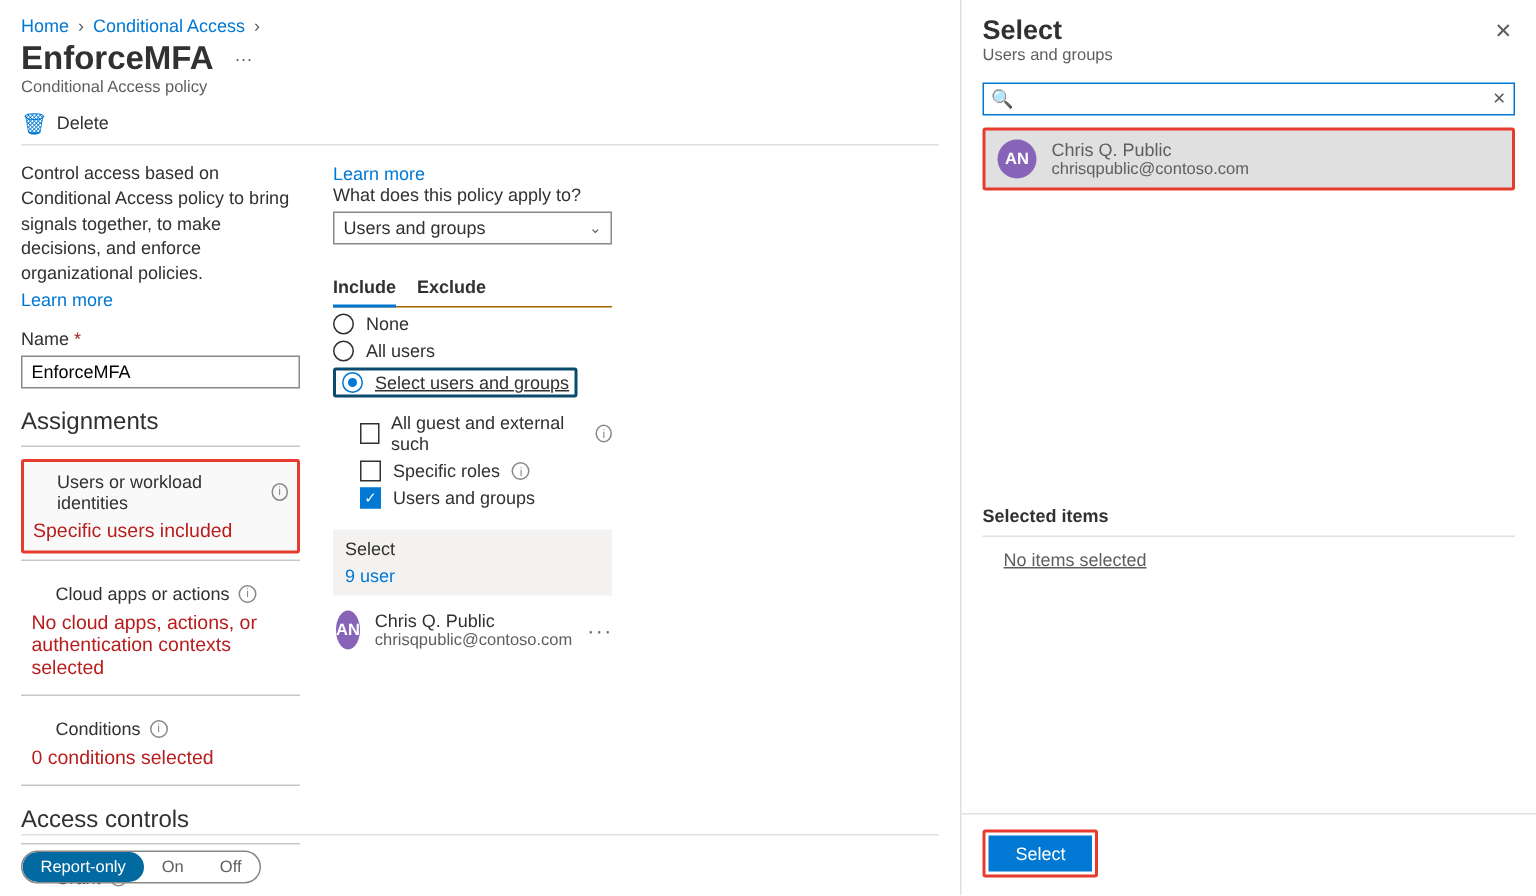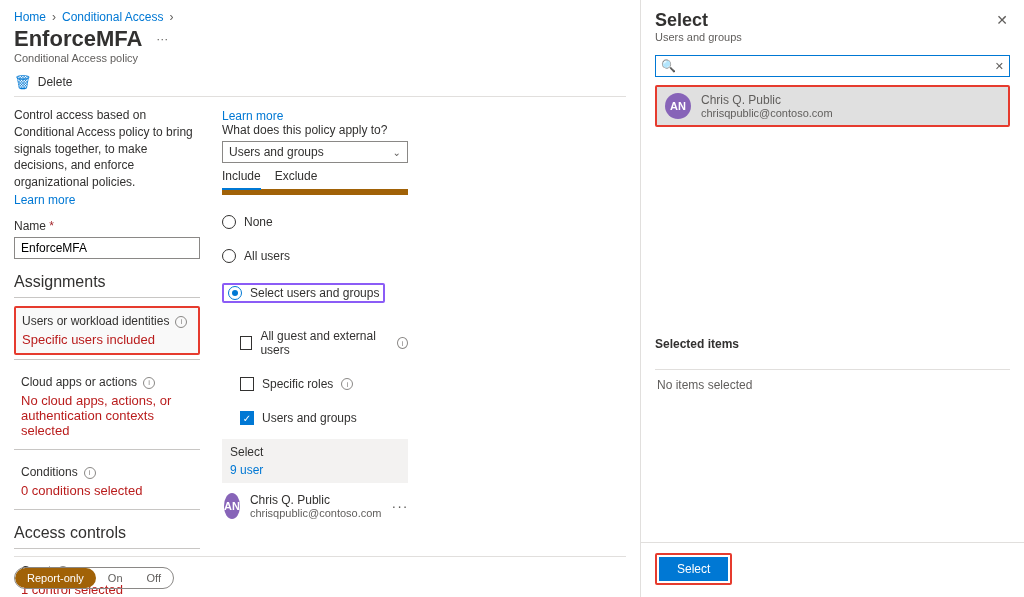--- a/index.html
+++ b/index.html
@@ -34,78 +34,78 @@
 
   .field-label { font-size: 12px; margin-top: 12px; margin-bottom: 4px; }
   .req { color: #a4262c; }
   .text-input { width: 100%; border: 1px solid #8a8886; padding: 3px 6px; font-size: 12px; height: 22px; }
 
   .section-title { font-size: 16px; color: #323130; margin-top: 14px; margin-bottom: 6px; }
   .sec-divider { border: none; border-top: 1px solid #c8c6c4; margin: 4px 0 8px; }
 
   .assignment-row { border: 1px solid transparent; padding: 6px 6px; }
   .assignment-row.highlight { border: 2px solid #e63b2e; border-radius: 2px; background:#f9f9f9; }
-  .assignment-head { display: flex; align-items: flex-end; gap: 6px; font-size: 12px; color: #323130; }
+  .assignment-head { display: flex; align-items: center; gap: 6px; font-size: 12px; color: #323130; margin-left: 16px; }
   .info-icon { display:inline-flex; align-items:center; justify-content:center; width:12px; height:12px; border:1px solid #8a8886; border-radius:50%; font-size:8px; color:#8a8886; }
   .assignment-sub { color:#b91c1c; font-size:13px; margin-top:4px; }
 
   
   .apply-label { font-size:12px; margin-top:0; margin-bottom:4px; }
   .select-box { display:flex; align-items:center; justify-content:space-between; border:1px solid #8a8886; padding:3px 6px; height:22px; font-size:12px; cursor:pointer; }
   .chev { font-size:10px; color:#605e5c; }
 
-  .tabs { display:flex; gap:14px; margin-top:2px; border-bottom:6px solid #a16207; }
+  .tabs { display:flex; gap:14px; margin-top:17px; border-bottom:1px solid #a16207;font-weight:bold; }
   .tab { padding:4px 0 6px; font-size:12px; cursor:pointer; position:relative; }
   .tab.active::after { content:""; position:absolute; left:0; right:0; bottom:-1px; height:2px; background:#0078d4; }
 
-  .radio-row, .check-row { display:flex; align-items:center; gap:8px; margin-top:20px; font-size:12px; cursor:pointer; }
+  .radio-row, .check-row { display:flex; align-items:center; gap:8px; margin-top:4px; font-size:12px; cursor:pointer; }
   .radio { width:14px; height:14px; border:1px solid #323130; border-radius:50%; display:inline-flex; align-items:center; justify-content:center; }
   .radio.checked::after { content:""; width:6px; height:6px; border-radius:50%; background:#0078d4; }
   .radio.checked { border-color:#0078d4; }
   .checkbox { width:14px; height:14px; border:1px solid #323130; display:inline-flex; align-items:center; justify-content:center; font-size:10px; color:#fff; }
   .checkbox.checked { background:#0078d4; border-color:#0078d4; }
   .indent { margin-left:18px; }
-  .red-outline { border:2px solid #8b5cf6; border-radius:2px; padding:1px 4px; display:inline-flex; align-items:flex-start; gap:8px; }
+  .red-outline { border:2px solid #0c4a6e; border-radius:2px; padding:1px 4px; display:inline-flex; align-items:flex-start; gap:8px;text-decoration:underline; }
 
   .select-block { background:#f3f2f1; margin-top:14px; padding:6px 8px; font-size:12px; }
   .select-block .sb-title { color:#323130; }
   .select-block .sb-link { color:#0078d4; margin-top:4px; display:block; }
 
   .user-chip { display:flex; align-items:center; gap:10px; margin-top:8px; padding:2px 2px; }
   .avatar { width:26px; height:26px; border-radius:50%; background:#8764b8; color:#fff; display:flex; align-items:center; justify-content:center; font-size:11px; font-weight:600; }
   .uc-name { font-size:12px; }
   .uc-mail { font-size:11px; color:#605e5c; }
   .uc-more { margin-left:auto; color:#605e5c; cursor:pointer; font-size:14px; letter-spacing:1px; }
 
   
   .footer { position:absolute; bottom:8px; left:14px; right:14px; }
   .enable-label { font-size:12px; margin-bottom:4px; }
   .toggle3 { display:inline-flex; border:1px solid #8a8886; border-radius:11px; height:22px; overflow:hidden; font-size:11px; }
   .toggle3 span { padding:0 12px; display:flex; align-items:center; height:100%; cursor:pointer; color:#605e5c; }
-  .toggle3 span.active { background:#a16207; color:#fff; border-radius:11px; }
+  .toggle3 span.active { background:#0369a1; color:#fff; border-radius:11px; }
   .save-btn { margin-top:8px; background:#0078d4; color:#fff; border:none; padding:5px 18px; font-size:12px; cursor:pointer; }
 
   
   .panel-head { padding:10px 14px 6px; display:flex; align-items:flex-start; justify-content:space-between; }
   .panel-title { font-size:18px; font-weight:600; }
   .panel-sub { font-size:11px; color:#605e5c; margin-top:0px; }
   .panel-close { font-size:14px; color:#605e5c; cursor:pointer; padding:2px; }
   .panel-search { margin:6px 14px 8px; position:relative; }
   .panel-search input { width:100%; border:1px solid #0078d4; padding:3px 22px; height:22px; font-size:12px; }
   .panel-search .sicon { position:absolute; left:6px; top:50%; transform:translateY(-50%); color:#0078d4; font-size:12px; }
   .panel-search .clear { position:absolute; right:6px; top:50%; transform:translateY(-50%); color:#605e5c; font-size:11px; cursor:pointer; }
 
   .result-row { display:flex; align-items:center; gap:10px; padding:6px 8px; margin:0 14px; background:#e0e0e0; border:2px solid #e63b2e; border-radius:2px; cursor:pointer; }
   .res-name { font-size:12px; color:#605e5c; }
   .res-mail { font-size:11px; color:#605e5c; }
 
   .panel-section { margin:210px 14px 0; }
-  .panel-sec-title { font-size:12px; font-weight:600; margin-bottom:18px; }
+  .panel-sec-title { font-size:12px; font-weight:600; margin-bottom:6px; }
   .panel-sec-divider { border:none; border-top:1px solid #e1dfdd; margin-bottom:8px; }
-  .no-items { font-size:12px; color:#605e5c; margin-left:2px; }
+  .no-items { font-size:12px; color:#605e5c; margin-left:14px;text-decoration:underline; }
 
   .panel-footer { margin-top:auto; padding:10px 14px 12px; border-top:1px solid #e1dfdd; }
   .panel-footer .sel-wrap { display:inline-block; border:2px solid #e63b2e; padding:2px; border-radius:2px; }
   .panel-footer button { background:#0078d4; color:#fff; border:none; padding:5px 18px; font-size:12px; cursor:pointer; }
 
   .main-hr-footer { border:none; border-top:1px solid #e1dfdd; margin-bottom:10px; }
 </style>
 </head>
 <body>
 
@@ -216,21 +216,21 @@
         <div class="radio-row">
           <span class="red-outline">
             <span class="radio checked"></span>
             <span>Select users and groups</span>
           </span>
         </div>
 
         <div style="height:6px;"></div>
         <div class="check-row indent">
           <span class="checkbox"></span>
-          <span>All guest and external users</span>
+          <span>All guest and external such</span>
           <span class="info-icon">i</span>
         </div>
         <div class="check-row indent">
           <span class="checkbox"></span>
           <span>Specific roles</span>
           <span class="info-icon">i</span>
         </div>
         <div class="check-row indent">
           <span class="checkbox checked">✓</span>
           <span>Users and groups</span>

